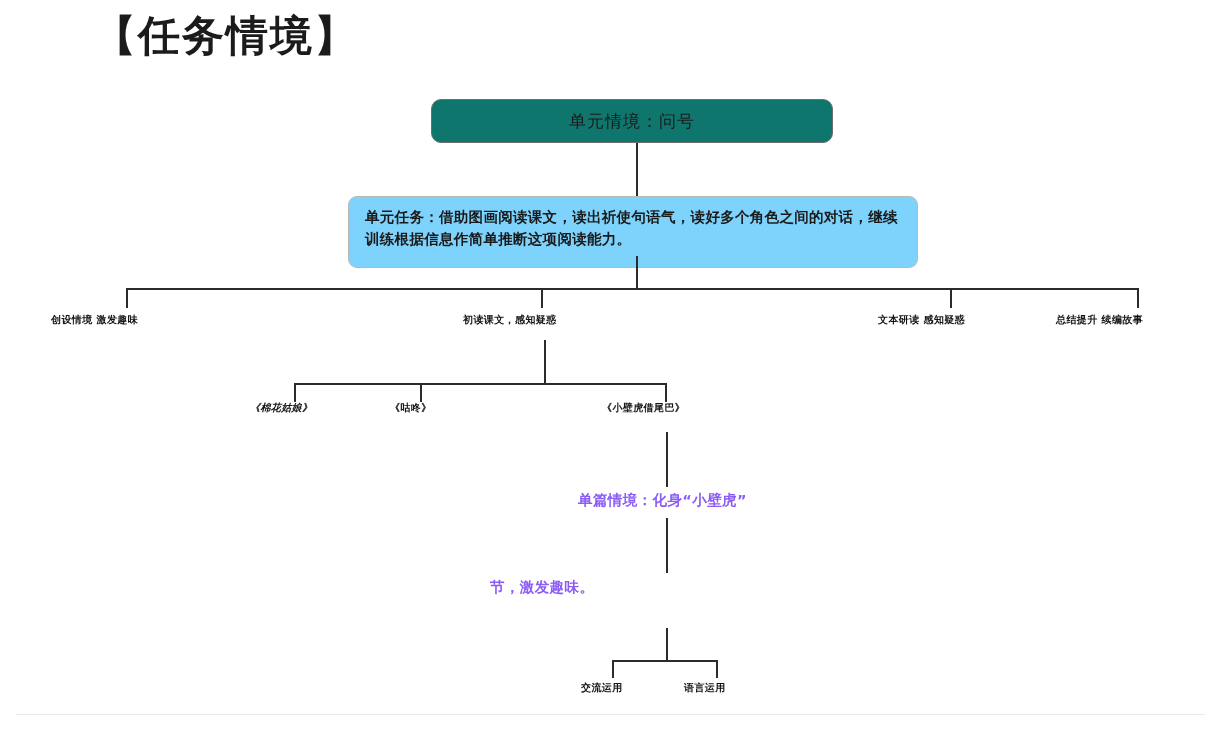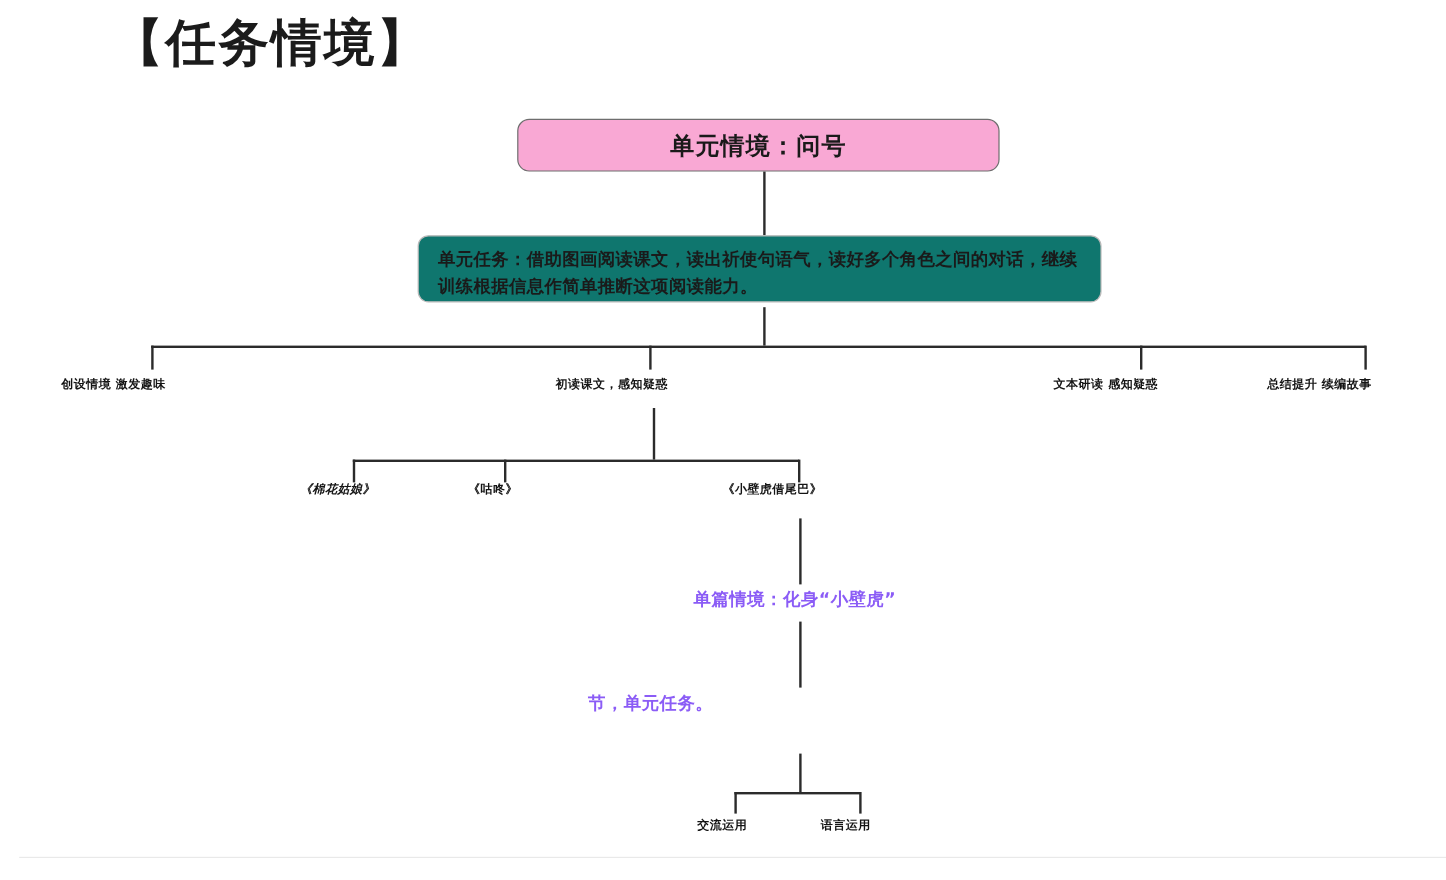--- a/index.html
+++ b/index.html
@@ -19,31 +19,31 @@
     font-size:42px;font-weight:700;
     letter-spacing:2px;
     color:#1b1b1b;
     white-space:nowrap;
     font-family:"DejaVu Sans","Liberation Sans",sans-serif;
   }
 
   
   .box-unit-scene{
     position:absolute;left:415px;top:99px;width:402px;height:44px;
-    background:#f9a8d4;
+    background:#0f766e;
     border:1.5px solid #6e6e6e;
     border-radius:10px;
     box-sizing:border-box;
     display:flex;align-items:center;justify-content:center;
-    font-size:20px;font-weight:700;color:#1a1a1a;
+    font-size:17px;font-weight:400;color:#1a1a1a;
     letter-spacing:1px;
   }
   .box-unit-task{
-    position:absolute;left:332px;top:196px;width:570px;height:56px;
-    background:#0f766e;
+    position:absolute;left:332px;top:196px;width:570px;height:72px;
+    background:#7dd3fc;
     border:1.4px solid #b9b9b9;
     border-radius:9px;
     box-sizing:border-box;
     padding:9px 14px 0 16px;
     font-size:14.5px;font-weight:700;color:#1a1a1a;
     line-height:1.55;
     letter-spacing:0.3px;
   }
 
   
@@ -110,21 +110,21 @@
 
   <div class="lbl" style="left:234px;top:401px;font-style:italic;">《棉花姑娘》</div>
   <div class="lbl" style="left:374px;top:401px;">《咕咚》</div>
   <div class="lbl" style="left:586px;top:401px;">《小壁虎借尾巴》</div>
 
   <div class="v" style="left:650px;top:432px;height:55px;"></div>
   <div class="node-text" style="left:562px;top:489px;">单篇情境：化身“小壁虎”</div>
 
   <div class="v" style="left:650px;top:518px;height:55px;"></div>
   <div class="node-text" style="left:474px;top:576px;">
-    <div>节，单元任务。</div>
+    <div>节，激发趣味。</div>
   </div>
 
   <div class="v" style="left:650px;top:628px;height:32px;"></div>
   <div class="h" style="left:596px;top:660px;width:105px;"></div>
   <div class="v" style="left:596px;top:660px;height:18px;"></div>
   <div class="v" style="left:700px;top:660px;height:18px;"></div>
 
   <div class="lbl" style="left:565px;top:681px;">交流运用</div>
   <div class="lbl" style="left:668px;top:681px;">语言运用</div>
 

